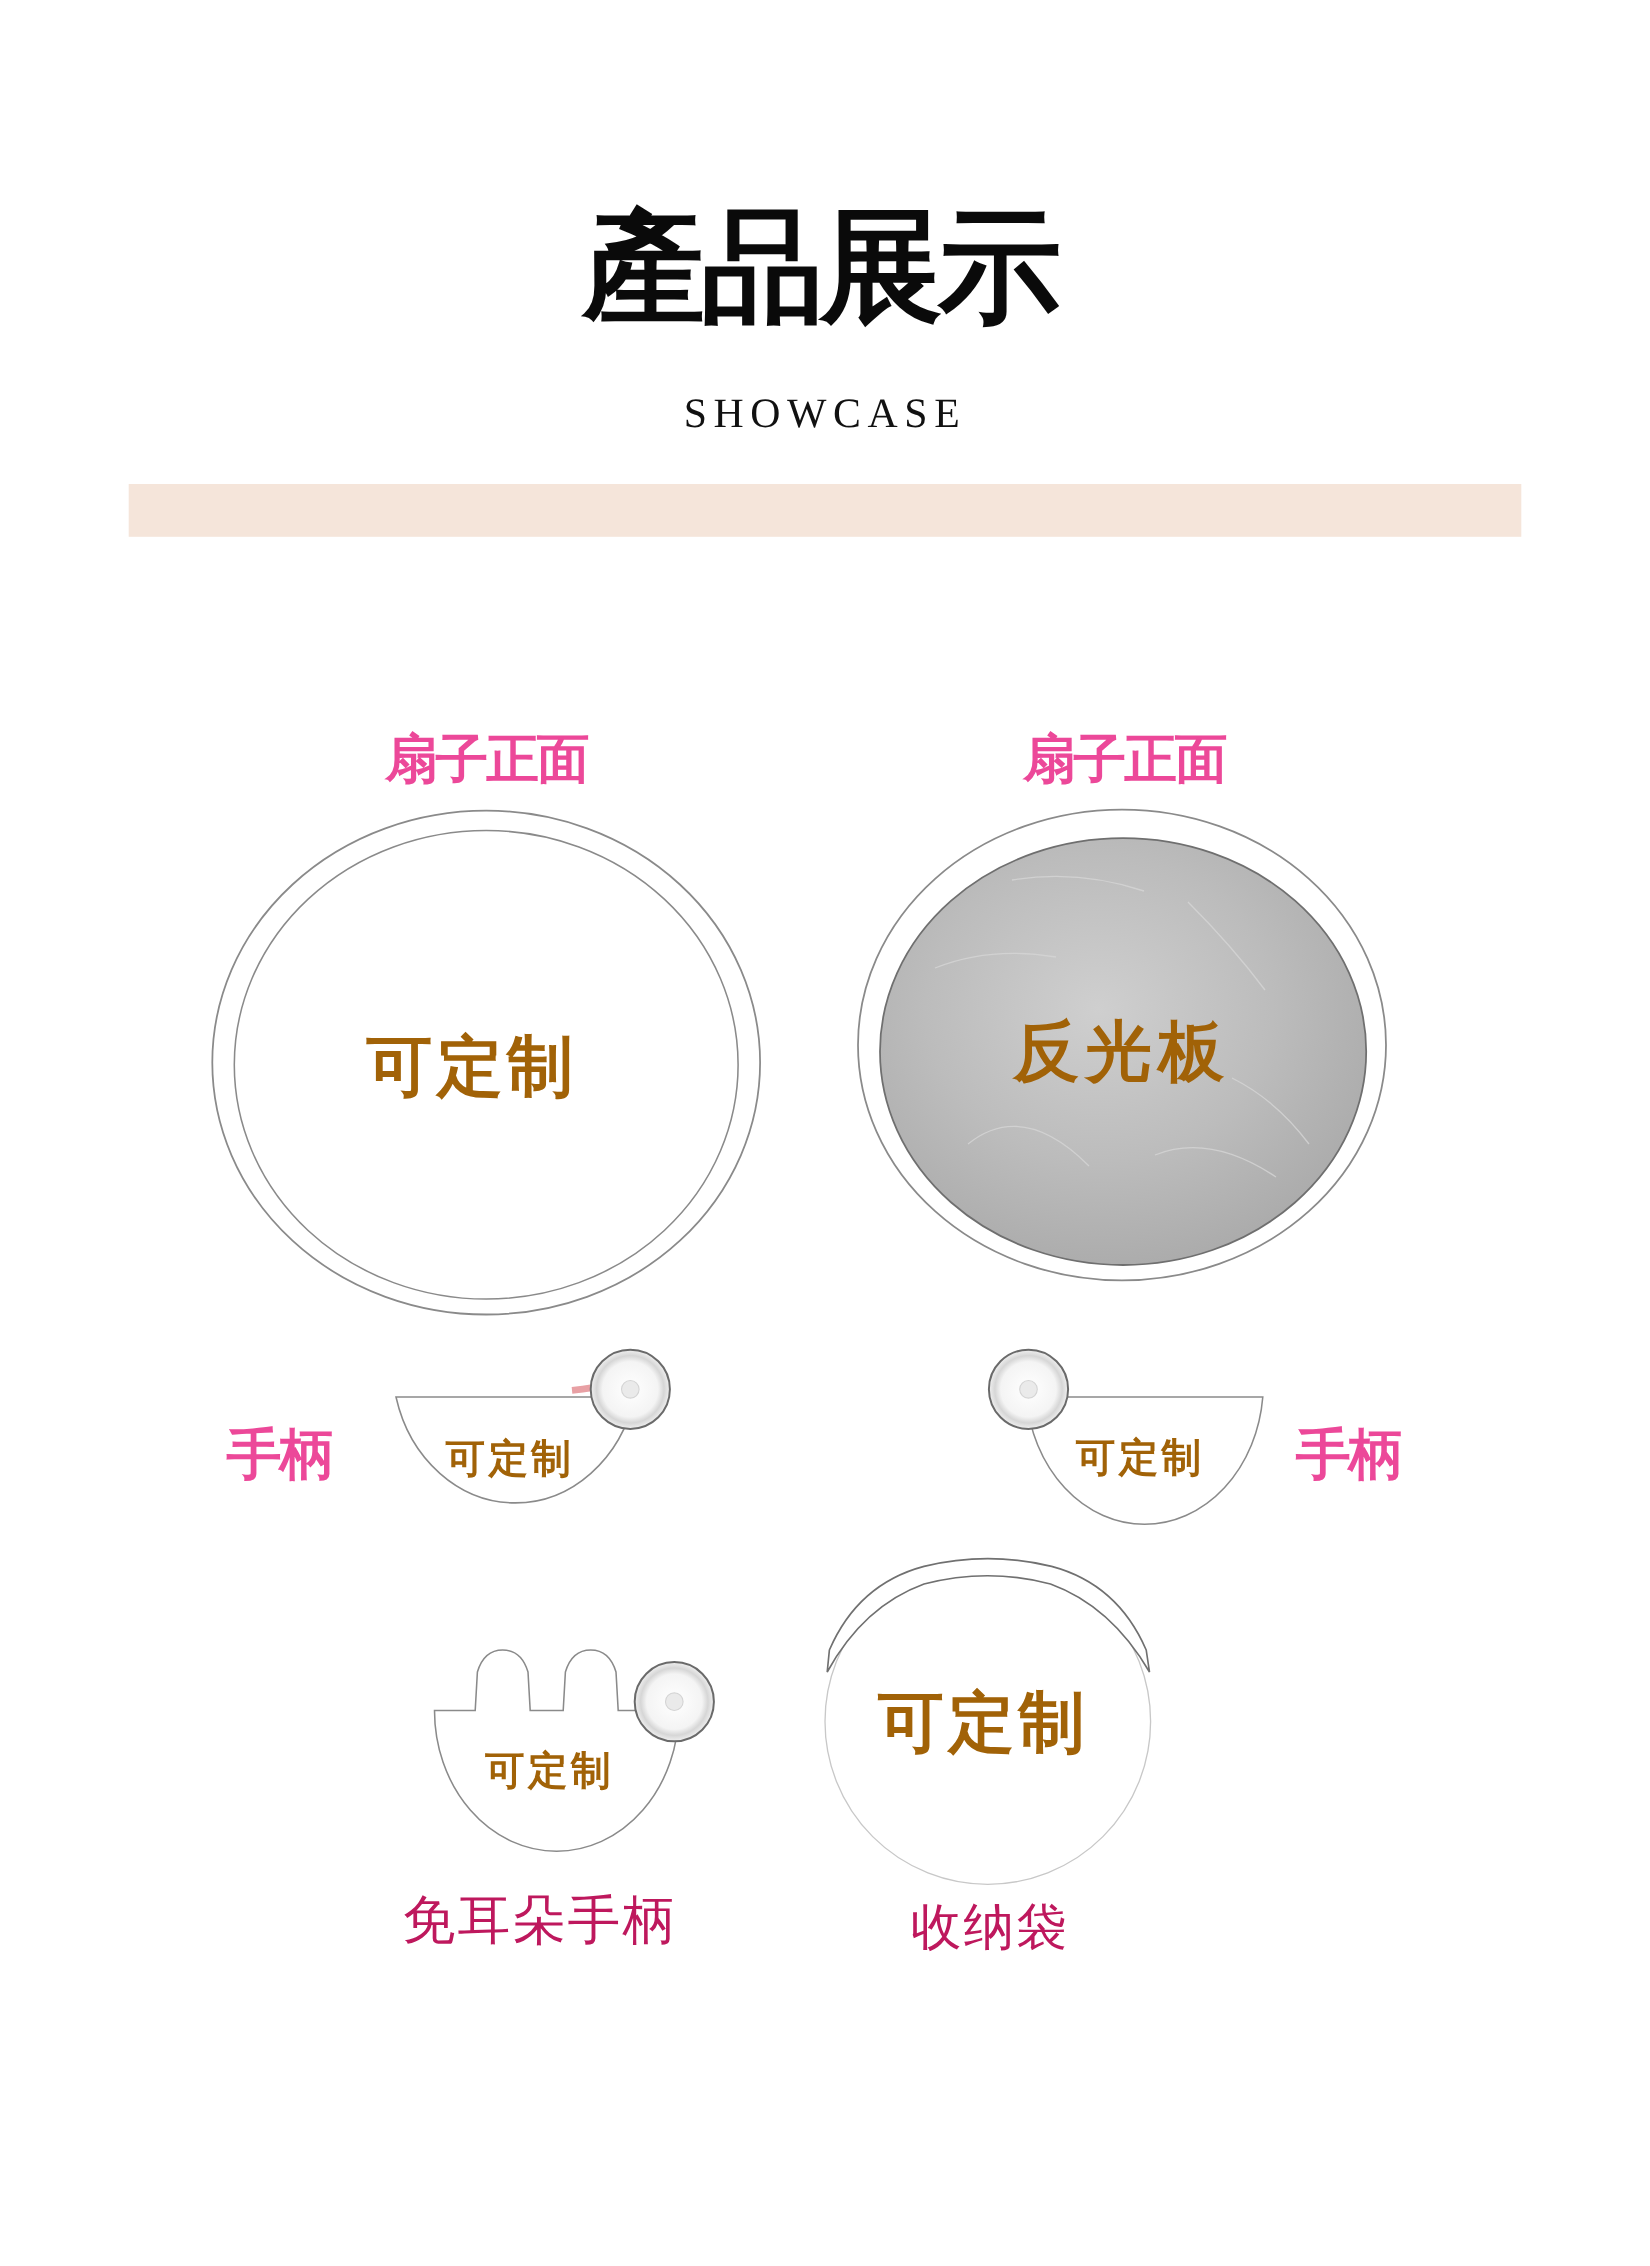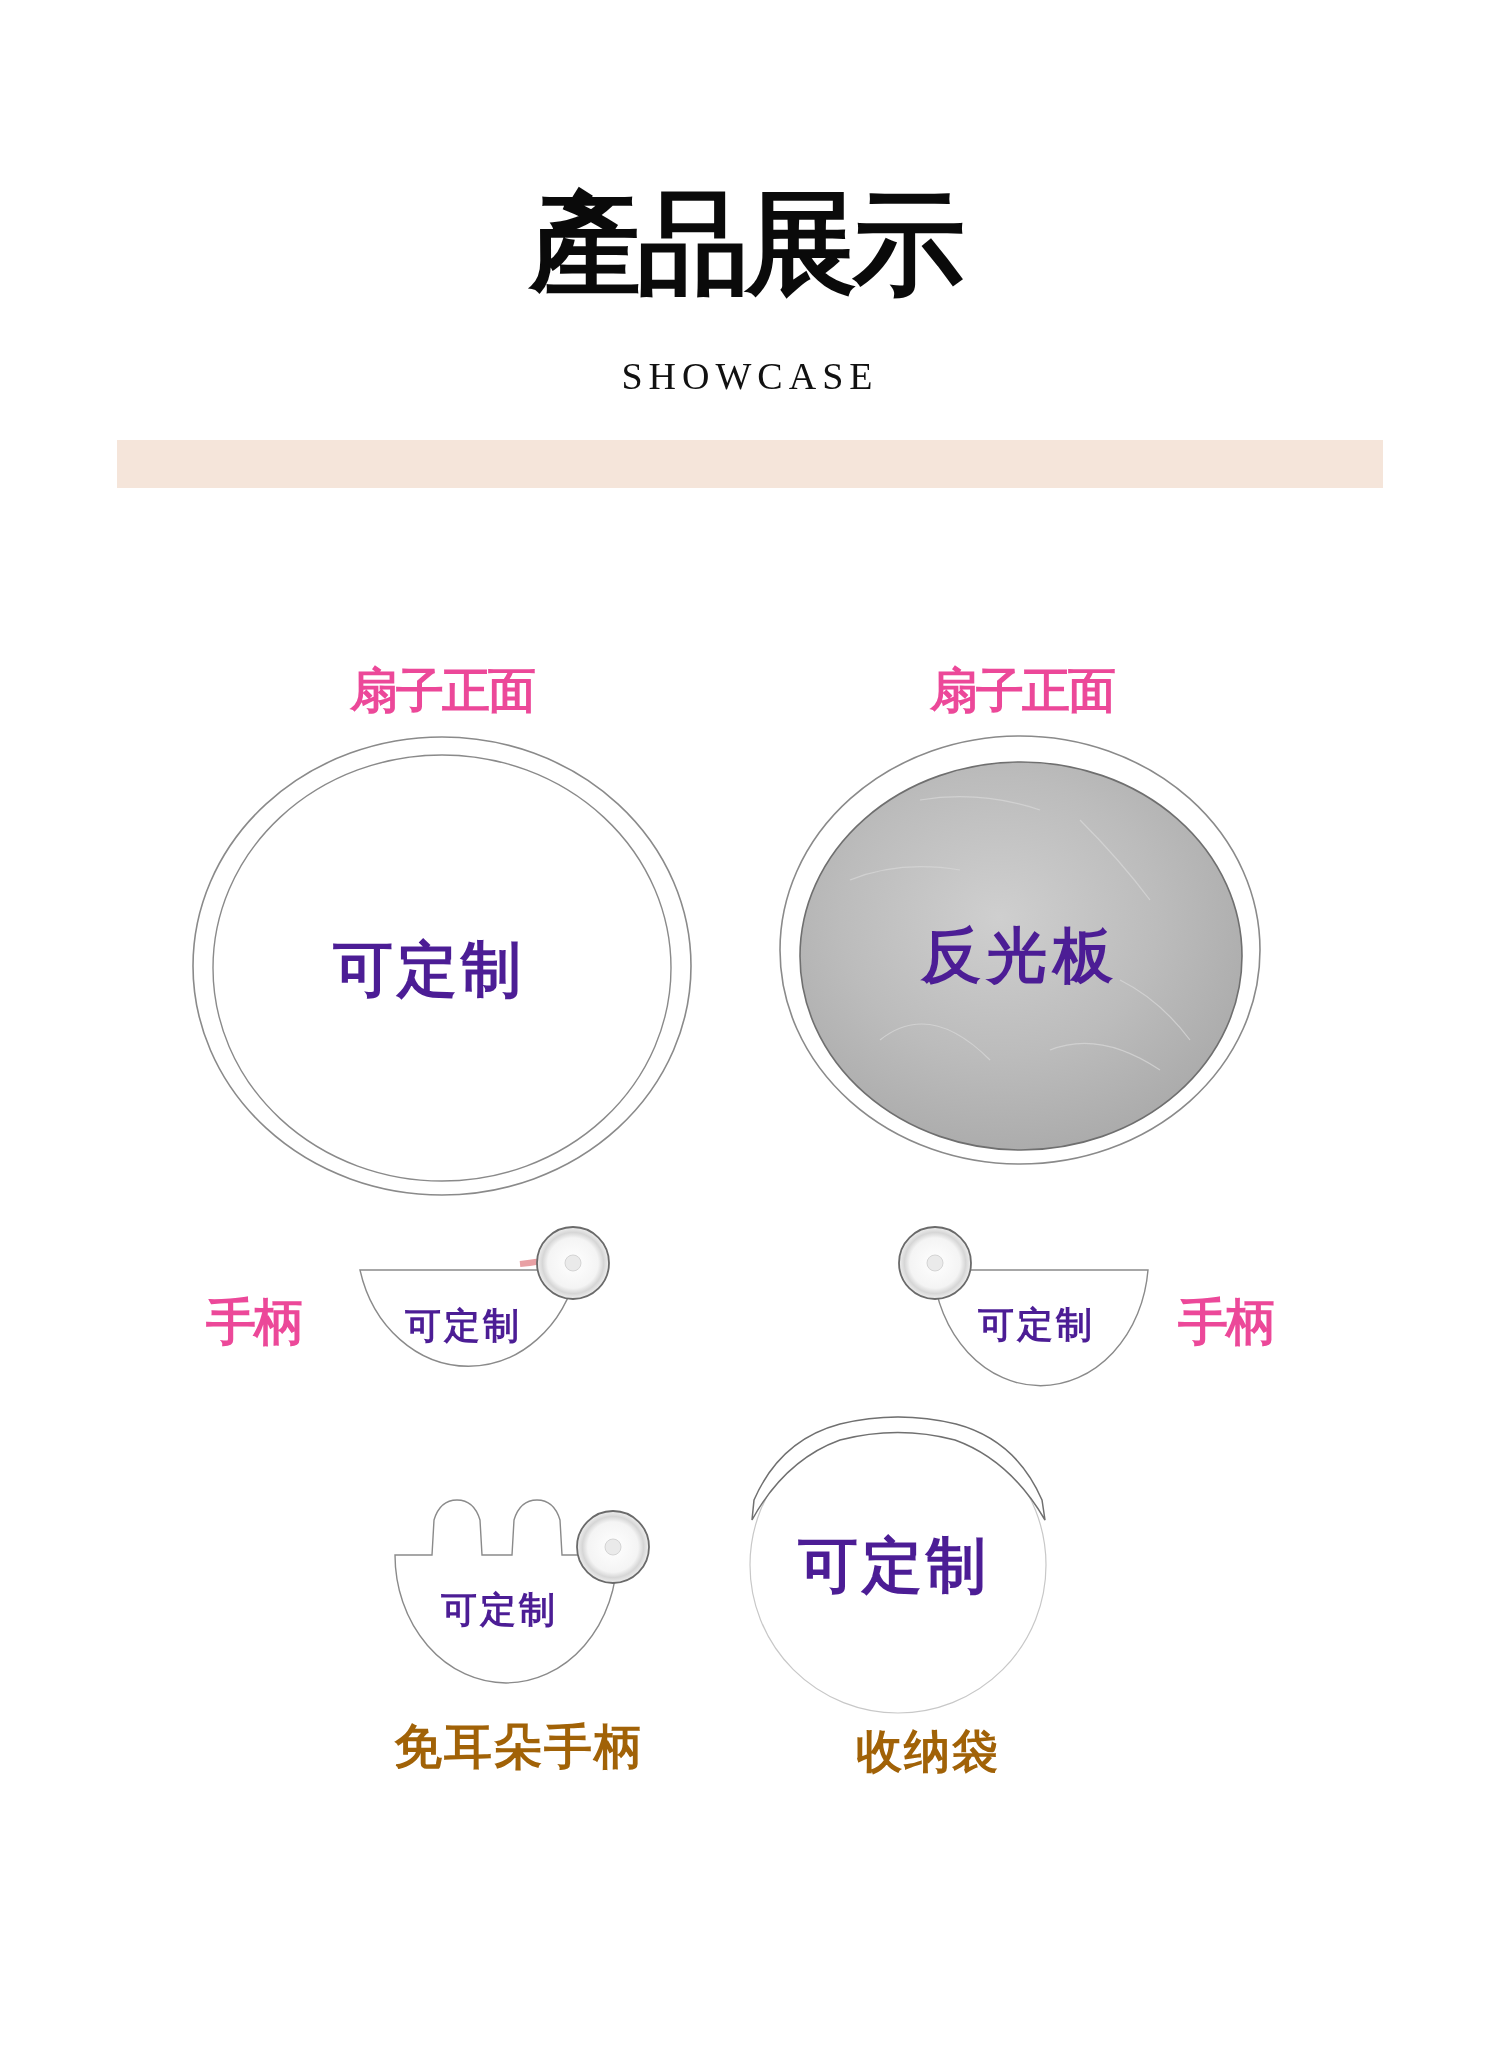--- a/index.html
+++ b/index.html
@@ -8,24 +8,24 @@
   .abs { position:absolute; }
   .title { left:0; width:1490px; top:178px; text-align:center;
            font-family:"DejaVu Serif", serif; font-weight:bold; font-size:112px;
            line-height:130px; color:#0a0a0a; letter-spacing:-4px; }
   .subtitle { left:0; width:1500px; top:356px; text-align:center;
               font-family:"Liberation Serif", serif; font-size:38px; line-height:40px;
               letter-spacing:6px; color:#111; }
   .band { left:117px; top:440px; width:1266px; height:48px; }
   .lbl-serif { font-family:"DejaVu Serif", serif; font-weight:bold; color:#ec4899;
                white-space:nowrap; line-height:1; }
-  .lbl-sans-bold { font-family:Liberation Sans, sans-serif; font-weight:bold; color:#4c1d95;
+  .lbl-sans-bold { font-family:Liberation Sans, sans-serif; font-weight:bold; color:#a16207;
                    white-space:nowrap; line-height:1; letter-spacing:4px; }
-  .lbl-thin { font-family:"DejaVu Sans", sans-serif; font-weight:bold; color:#a16207;
-              white-space:nowrap; line-height:1; letter-spacing:2px;margin-left:28px; }
+  .lbl-thin { font-family:"DejaVu Sans", sans-serif; font-weight:normal; color:#be185d;
+              white-space:nowrap; line-height:1; letter-spacing:2px; }
   svg.art { position:absolute; left:0; top:0; }
 </style>
 </head>
 <body>
 
 <div class="abs title">產品展示</div>
 <div class="abs subtitle">SHOWCASE</div>
 <div class="abs band" id="band" style="background: rgb(245, 229, 218);"></div>
 
 <svg class="art" width="1500" height="2060" viewBox="0 0 1500 2060">

